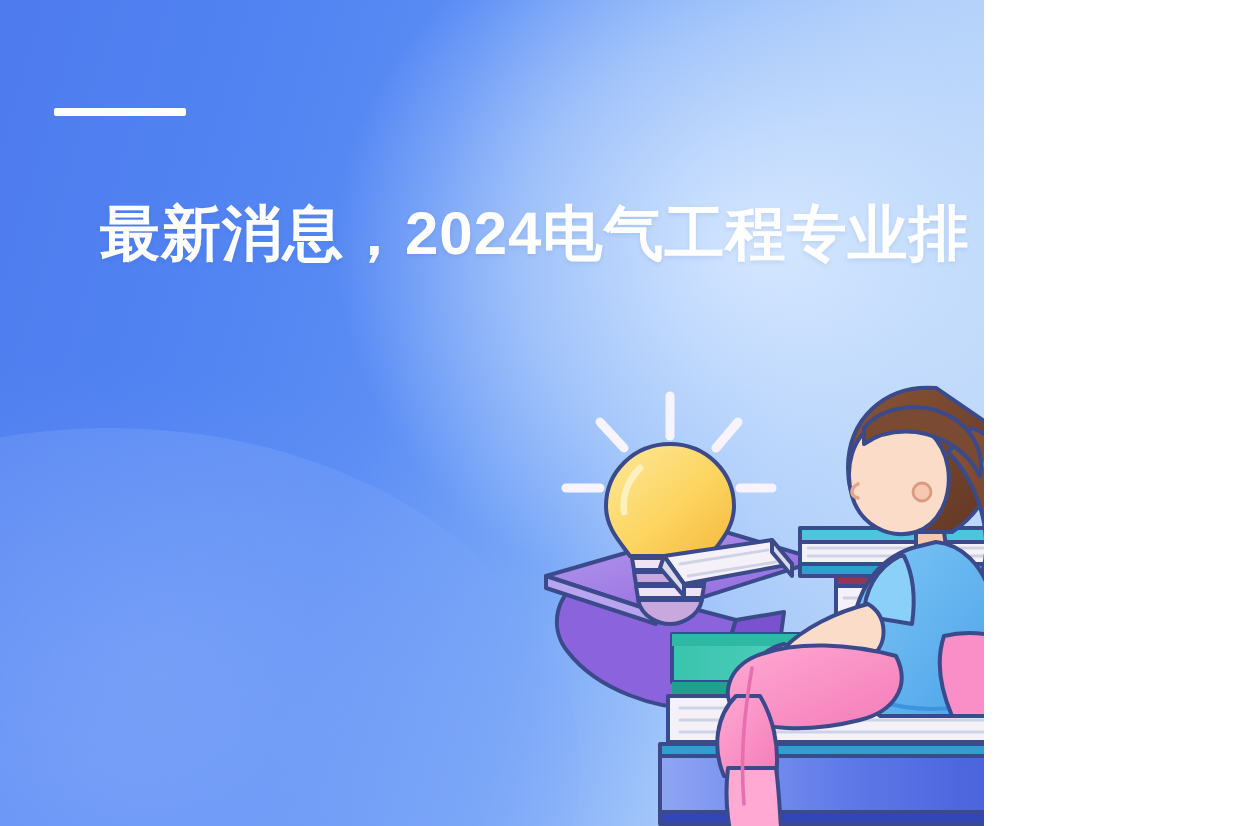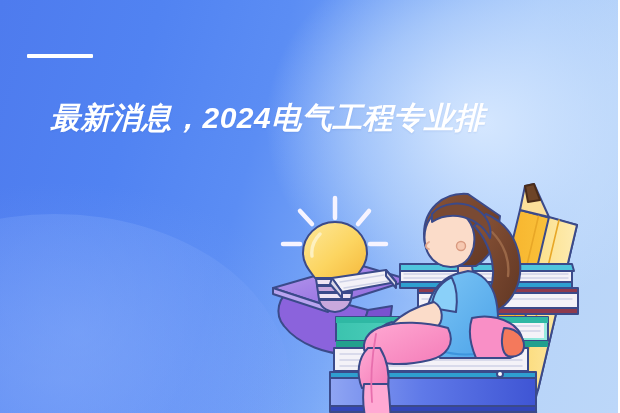--- a/index.html
+++ b/index.html
@@ -8,29 +8,28 @@
     padding: 0;
     background: #ffffff;
   }
   body {
     font-family: "Liberation Sans", "DejaVu Sans", sans-serif;
   }
 
   
   .banner {
     position: relative;
-    width: 618px;
+    width: 492px;
     height: 413px;
     overflow: hidden;
     
     background:
       radial-gradient(ellipse 300px 260px at 78% 30%, rgba(216,233,255,0.95) 0%, rgba(200,223,253,0.55) 42%, rgba(160,198,250,0.0) 72%),
       radial-gradient(ellipse 420px 300px at 10% 92%, rgba(120,160,248,0.55) 0%, rgba(104,146,246,0.0) 66%),
       linear-gradient(106deg, #4e7bee 0%, #5183f2 22%, #5b8df4 40%, #7ba9f7 58%, #a5c8fa 74%, #b9d5f9 88%, #bcd7f9 100%);
-    font-style: italic;
   }
 
   
   .bg-blob {
     position: absolute;
     left: -180px;
     top: 214px;
     width: 470px;
     height: 340px;
     border-radius: 50%;

